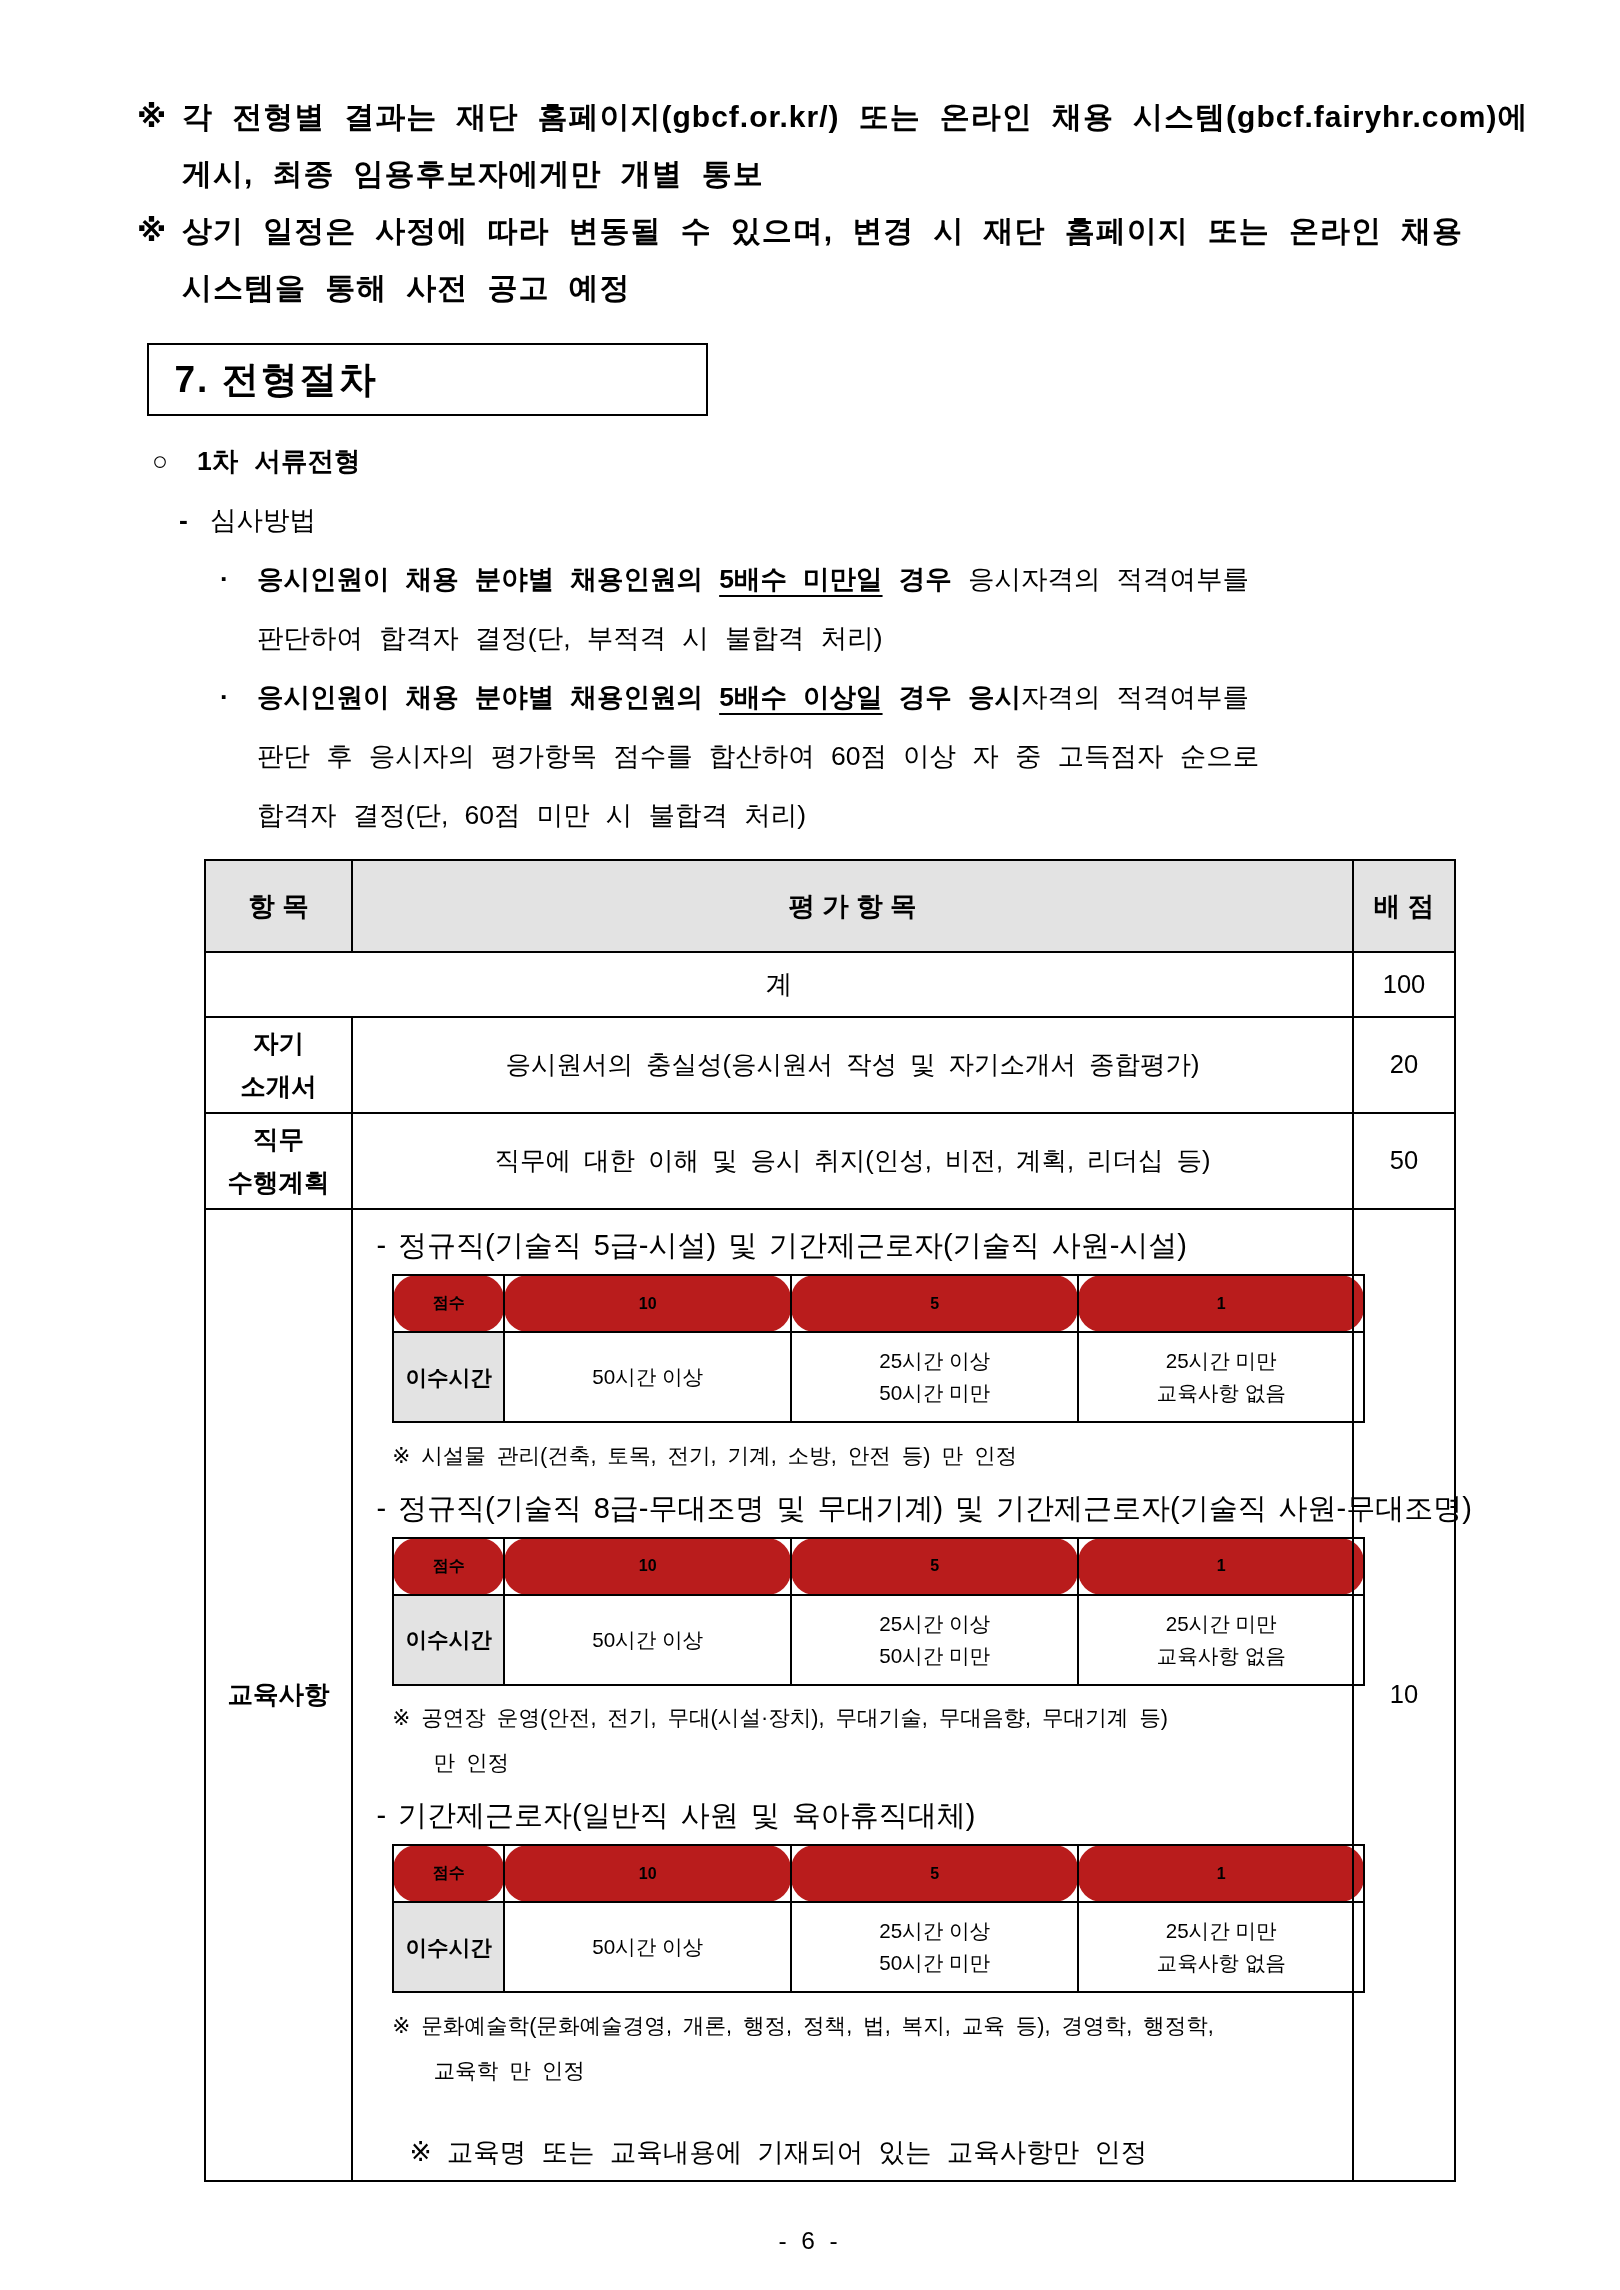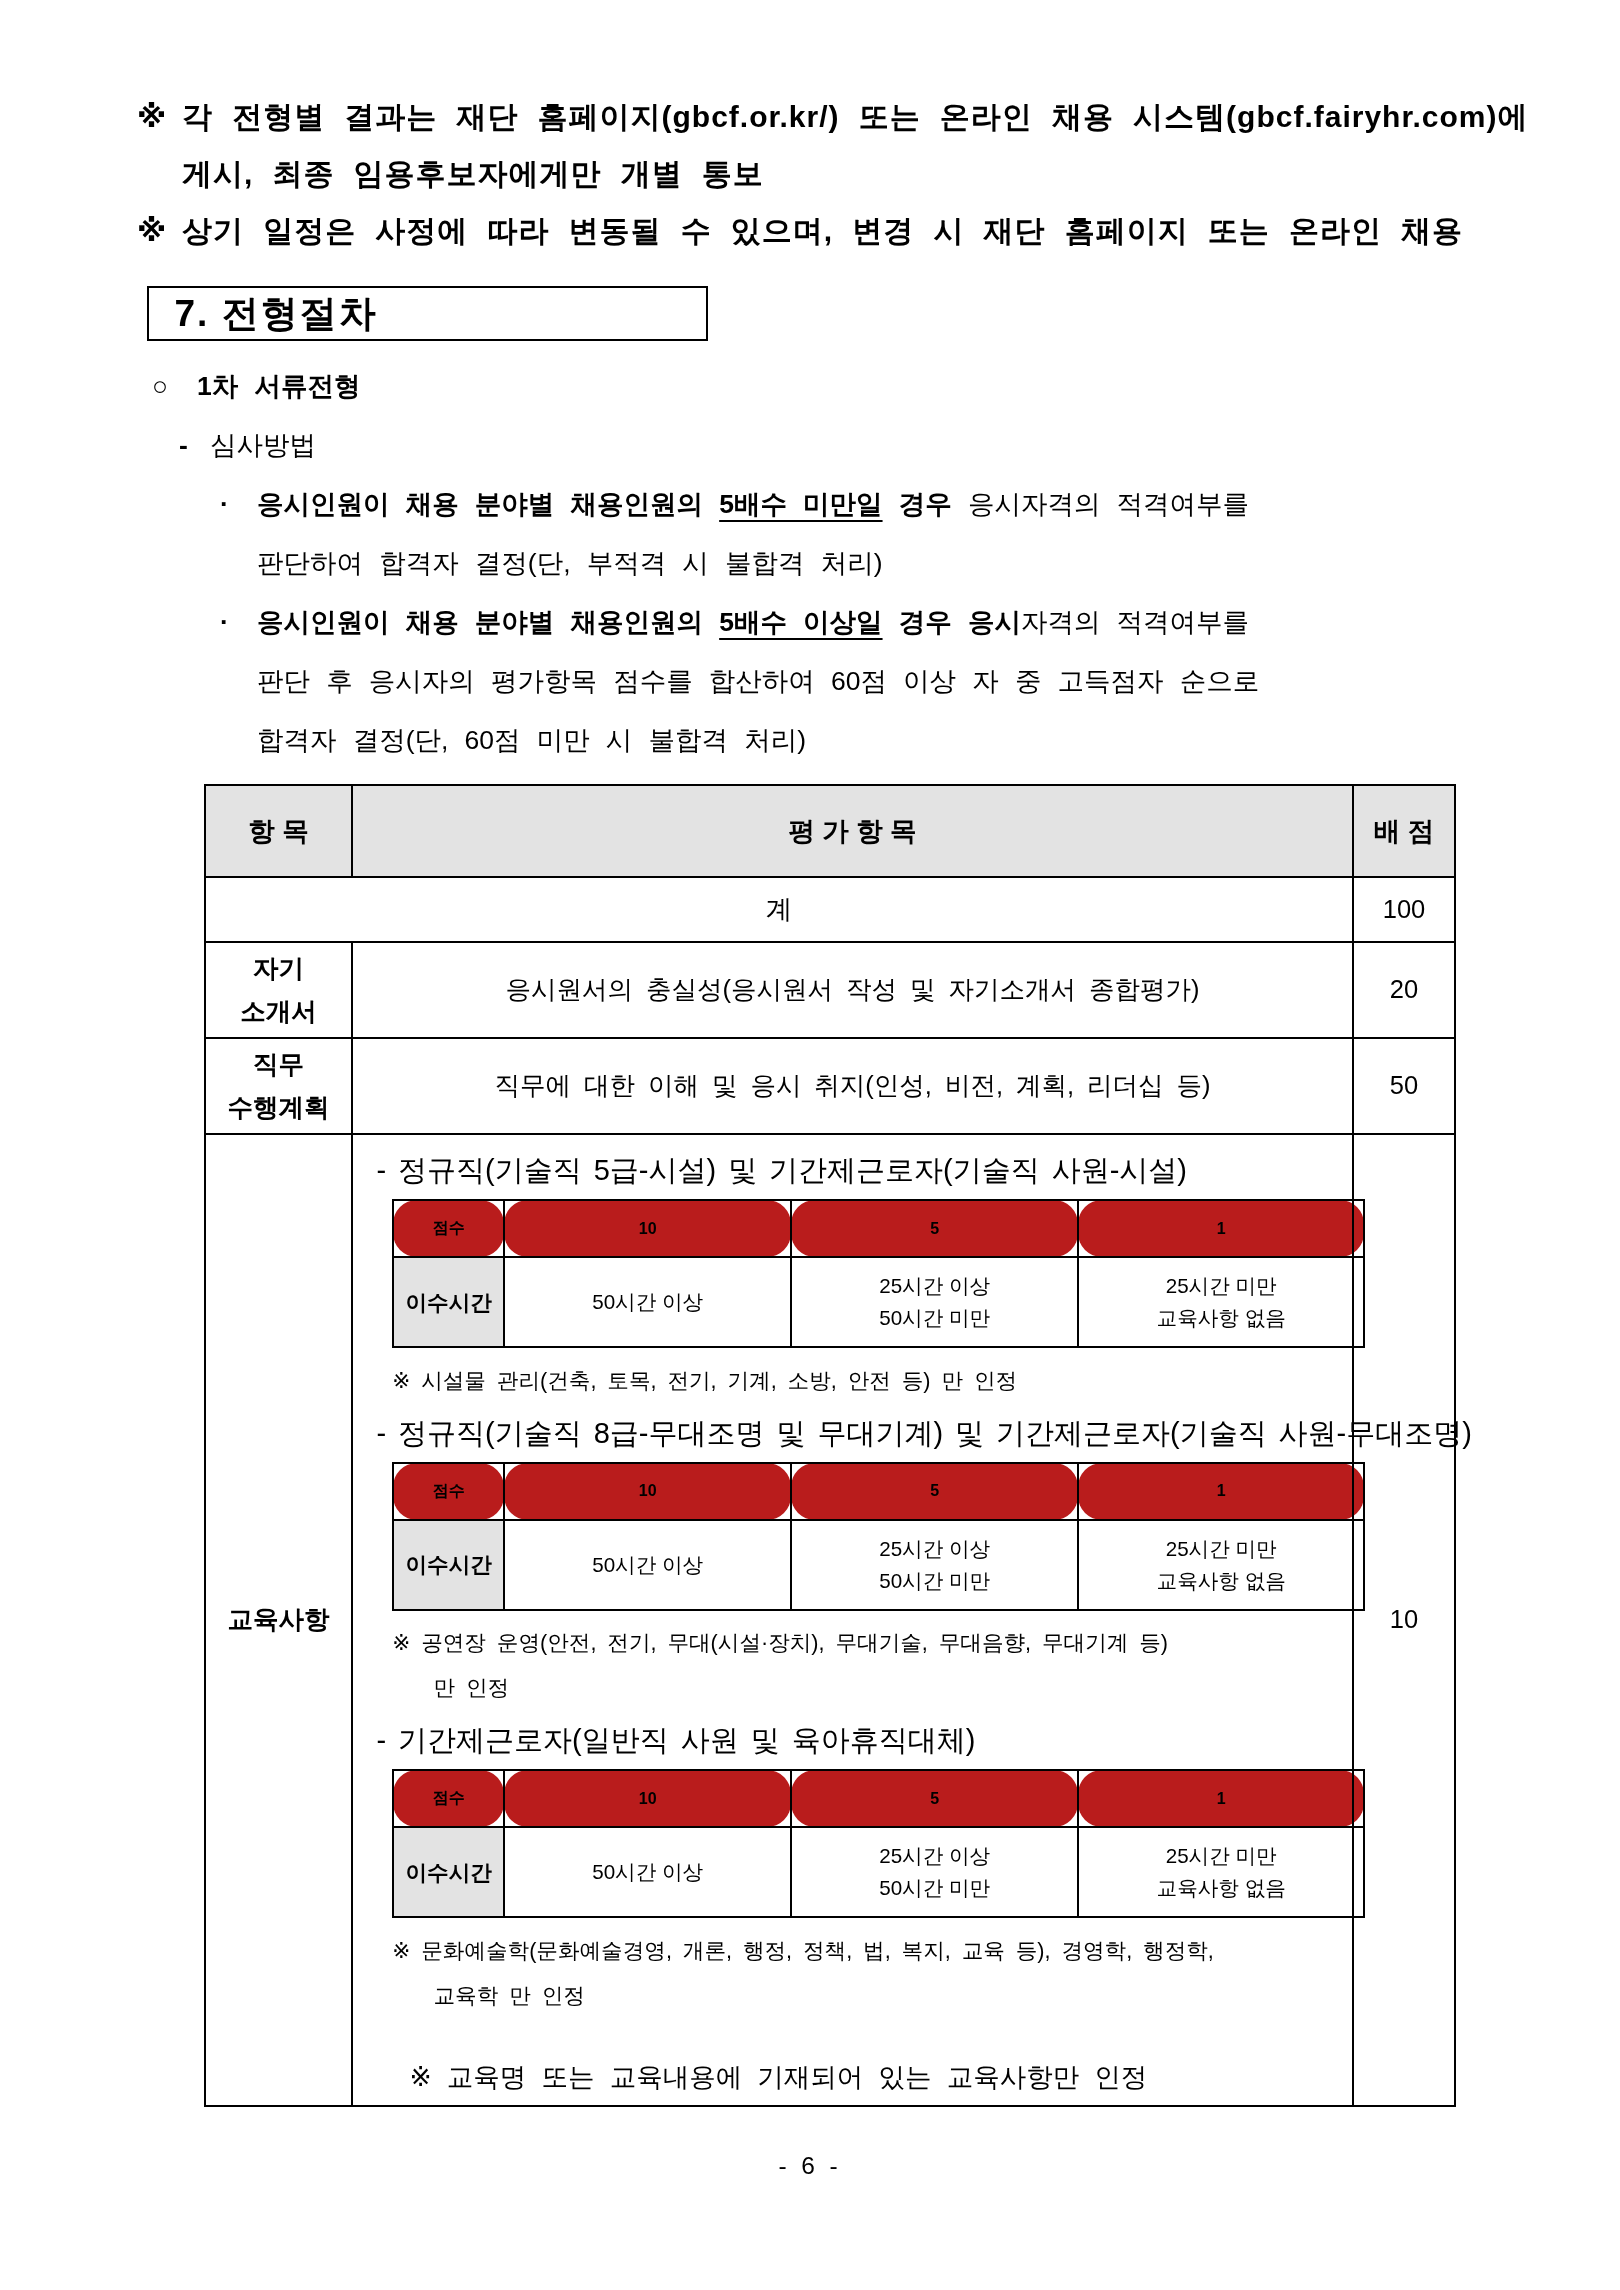--- a/index.html
+++ b/index.html
@@ -6,21 +6,21 @@
   html,body { width:1620px; height:2291px; background:#fff; color:#000;
     font-family:"Liberation Sans","DejaVu Sans",sans-serif; overflow:hidden; }
   .page { padding-top:88px; }
 
   
   .note-line { padding-left:137px; font-size:30px; font-weight:bold;
     line-height:57px; word-spacing:9.8px; letter-spacing:1px; white-space:nowrap; }
   .marker { display:inline-block; width:45px; font-weight:bold; }
 
   
-  .section-box { margin:27.4px 0 0 147px; width:561px; height:55px;
+  .section-box { margin:27.4px 0 0 147px; width:561px; height:73px;
     border:2px solid #000; display:flex; align-items:center; }
   .section-box .t { font-size:37px; font-weight:bold; padding-left:25.5px; letter-spacing:2px; }
 
   
   .line { font-size:26.5px; line-height:59px; word-spacing:8.8px; white-space:nowrap; }
   .l-circ { padding-left:152px; font-weight:bold; margin-top:15.7px; }
   .l-circ .marker { width:45px; }
   .l-dash { padding-left:179px; }
   .l-dash .marker { width:31px; }
   .l-dot { padding-left:220px; }
@@ -65,20 +65,23 @@
 <div class="page">
 
   <div class="note-line">
     <span class="marker">※</span><span>각 전형별 결과는 재단 홈페이지(gbcf.or.kr/) 또는 온라인 채용 시스템(gbcf.fairyhr.com)에</span>
   </div>
   <div class="note-line">
     <span class="marker"></span><span>게시, 최종 임용후보자에게만 개별 통보</span>
   </div>
   <div class="note-line">
     <span class="marker">※</span><span>상기 일정은 사정에 따라 변동될 수 있으며, 변경 시 재단 홈페이지 또는 온라인 채용</span>
+  </div>
+  <div class="note-line">
+    <span class="marker"></span><span>시스템을 통해 사전 공고 예정</span>
   </div>
 
   <div class="section-box">
     <div class="t">7. 전형절차</div>
   </div>
 
   <div class="line l-circ">
     <span class="marker">○</span><span>1차 서류전형</span>
   </div>
 

